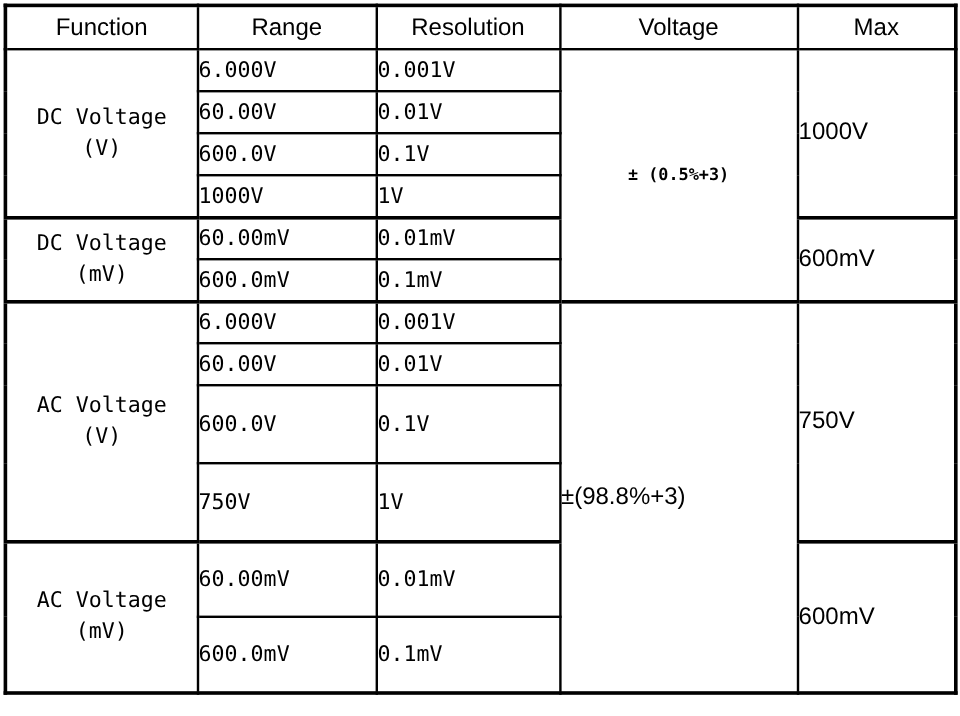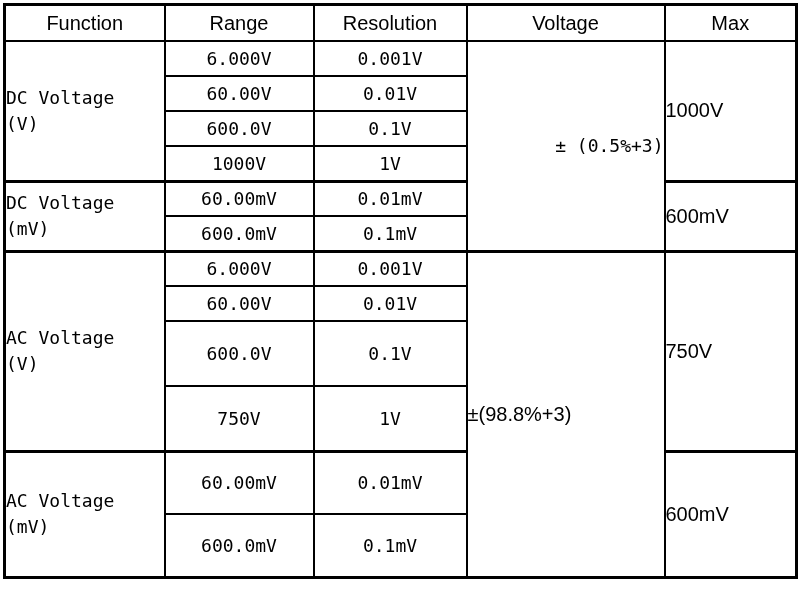--- a/index.html
+++ b/index.html
@@ -32,37 +32,38 @@
     font-family: "Liberation Sans", sans-serif;
     font-size: 20px;
     font-weight: normal;
     text-align: center;
     vertical-align: middle;
     height: 34px;
   }
   td.fn {
     font-family: "DejaVu Sans Mono", monospace;
     font-size: 18px;
-    text-align: left;
+    text-align: center;
     vertical-align: middle;
     line-height: 1.45;
   }
   td.rng, td.res {
     font-family: "DejaVu Sans Mono", monospace;
     font-size: 18px;
-    text-align: center;
+    text-align: left;
     vertical-align: middle;
     padding-left: 6px;
   }
   td.acc-dc {
     font-family: "DejaVu Sans Mono", monospace;
-    font-size: 18px;
-    text-align: right;
+    font-size: 14px;
+    text-align: center;
     vertical-align: middle;
     padding-left: 12px;
+    font-weight: bold;
   }
   td.acc-ac {
     font-family: "Liberation Sans", sans-serif;
     font-size: 20px;
     text-align: left;
     vertical-align: middle;
     padding-left: 12px;
   }
   td.max {
     font-family: "Liberation Sans", sans-serif;

